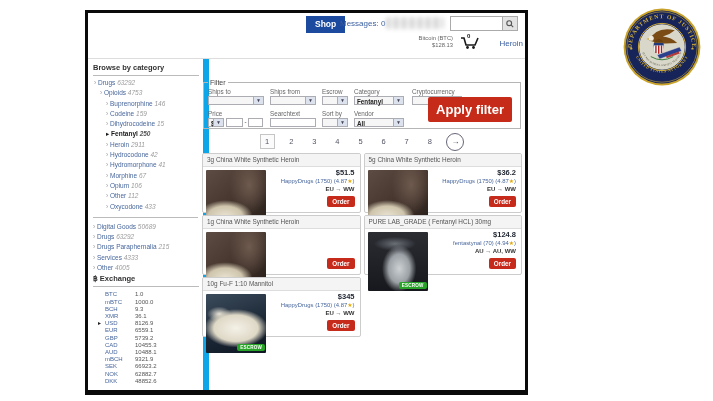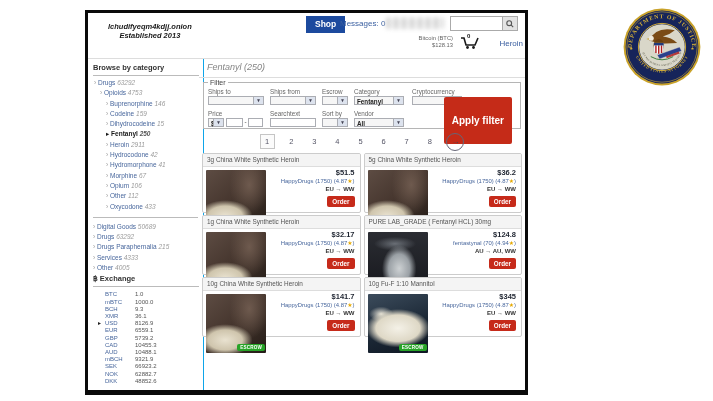--- a/index.html
+++ b/index.html
@@ -19,21 +19,21 @@
           background:repeating-linear-gradient(90deg,#c9c9c9 0 4px,#efefef 4px 8px);filter:blur(2px);opacity:.8;}
   .srch{position:absolute;left:362px;top:3px;width:66px;height:13px;border:1px solid #aaa;background:#fff;}
   .srch input{position:absolute;left:0;top:0;width:50px;height:11px;border:0;outline:none;font-size:7px;padding:0 2px;}
   .srchbtn{position:absolute;right:0;top:0;width:14px;height:13px;background:#e3e3e3;border-left:1px solid #aaa;
            display:flex;align-items:center;justify-content:center;}
   .btcbox{position:absolute;right:72px;top:22px;text-align:right;color:#666;font-size:5.8px;line-height:7px;}
   .cart{position:absolute;right:44px;top:21px;width:22px;height:16px;}
   .cartnum{position:absolute;left:8px;top:-1px;font-size:6px;color:#111;font-weight:bold;}
   .logout{position:absolute;right:2px;top:26px;color:#3a5fa0;font-size:8px;}
   
-  .side{position:absolute;left:0;top:46px;bottom:0;width:110px;border-right:1px solid #0ea5e9;
+  .side{position:absolute;left:0;top:46px;bottom:0;width:110px;border-right:6px solid #0ea5e9;
         padding:4px 0 12px 5px;font-size:6.5px;overflow:hidden;}
   .side h3{margin:0 4px 2px 0;font-size:7.5px;color:#333;border-bottom:1px solid #bbb;padding-bottom:3px;}
   .cat{line-height:10.3px;white-space:nowrap;}
   .cat .mk::before{content:"› ";color:#999;}
   .cat.lvl0{padding-left:1px;}
   .cat.lvl1{padding-left:7px;}
   .cat.lvl2{padding-left:13px;}
   .cat a,.g2 a{color:#47669c;text-decoration:none;}
   .cnt{color:#9a9a9a;font-style:italic;}
   .cat.active a{color:#1a1a1a;font-weight:bold;}
@@ -56,21 +56,21 @@
                   margin:0;padding:0;font-size:6.3px;color:#555;}
   fieldset.filter legend{font-size:7px;color:#444;margin-left:4px;padding:0 2px;}
   .f{position:absolute;}
   .f .lab{display:block;margin-bottom:1px;color:#666;}
   .sel{display:block;position:relative;border:1px solid #abadb3;background:#f6f6f6;height:9px;
        font-size:6.3px;color:#222;padding:1px 12px 0 2px;box-sizing:border-box;font-weight:bold;}
   .sel::after{content:"▾";position:absolute;right:0;top:0;width:9px;height:7px;background:#dde3ee;
               border-left:1px solid #abadb3;font-size:5px;color:#445;text-align:center;line-height:7px;}
   .tin{border:1px solid #abadb3;background:#fff;height:9px;box-sizing:border-box;font-size:6px;width:100%;padding:0 1px;outline:none;}
   .applybtn{position:absolute;right:8px;top:11px;background:#c52b18;color:#fff;font-weight:bold;
-            font-size:10px;padding:18px 8px;border:0;border-radius:2px;}
+            font-size:13px;padding:5px 8px;border:0;border-radius:2px;}
   
   .pag{position:absolute;left:0;top:74px;right:0;height:18px;text-align:center;color:#556;font-size:7.5px;}
   .pag span{display:inline-block;min-width:9px;margin:0 4px;padding:2px 2px;}
   .pag .cur{border:1px solid #c5c5c5;background:#fbfbfb;}
   .pagarr{display:inline-block;width:12px;height:12px;border:1px solid #667;border-radius:50%;
           line-height:11px;font-size:8px;color:#445;vertical-align:middle;margin-left:4px;}
   
   .cards{position:absolute;left:3px;top:94px;right:3px;display:grid;grid-template-columns:1fr 1fr;gap:2px 3px;}
   .card{border:1px solid #ccc;border-radius:2px;height:60px;position:relative;background:#fff;box-sizing:border-box;}
   .chead{background:#f4f4f4;border-bottom:1px solid #ddd;color:#555;font-size:6.4px;
@@ -100,24 +100,20 @@
      linear-gradient(160deg,#3c4c5c 0%,#1a2634 60%,#0e1622 100%);}
   
   .seal{position:absolute;left:622px;top:6px;width:80px;height:82px;}
 </style>
 </head>
 <body>
 
 <div class="shot">
 
   <div class="hdr">
-    <div class="brand">
-      <div>lchudifyeqm4kdjj.onion</div>
-      <div>Established 2013</div>
-    </div>
     <div class="shopbtn">Shop</div>
     <div class="msgs">Messages: 0</div>
     <div class="redact"></div>
     <div class="srch">
       <input style="">
       <div class="srchbtn">
         <svg width="8" height="8" viewBox="0 0 10 10">
           <circle cx="4" cy="4" r="3" fill="none" stroke="#555" stroke-width="1.4"></circle>
           <line x1="6.2" y1="6.2" x2="9" y2="9" stroke="#555" stroke-width="1.4"></line>
         </svg>
@@ -215,21 +211,20 @@
         </div>
       <div class="xrow">
           <span class="code">DKK</span>
           <span class="val">48852.6</span>
         </div>
 
     </div>
   </div>
 
   <div class="main">
-    <div class="ptitle">Fentanyl (250)</div>
 
     <fieldset class="filter">
       <legend>Filter</legend>
       <div class="f" style="left:4px;top:2px;width:56px;">
         <span class="lab">Ships to</span>
         <span class="sel"></span>
       </div>
       <div class="f" style="left:66px;top:2px;width:46px;">
         <span class="lab">Ships from</span>
         <span class="sel"></span>
@@ -306,53 +301,36 @@
           <div class="route">EU → WW</div>
         </div>
         <div class="orderbtn">Order</div>
       </div>
 
       <div class="card">
         <div class="chead">1g China White Synthetic Heroin</div>
         <div class="cimg img-heroin">
           <span class="escrow">ESCROW</span>
         </div>
-        <div class="cinfo">
-          <div class="price">$32.17</div>
-          <div class="vendor"><span>HappyDrugs (1750) (4.87</span><span class="star">★</span><span>)</span></div>
-          <div class="route">EU → WW</div>
-        </div>
         <div class="orderbtn">Order</div>
       </div>
 
       <div class="card">
         <div class="chead">PURE LAB_GRADE ( Fentanyl HCL) 30mg</div>
         <div class="cimg img-bag">
           <span class="escrow">ESCROW</span>
         </div>
         <div class="cinfo">
           <div class="price">$124.8</div>
           <div class="vendor"><span>fentastynal (70) (4.94</span><span class="star">★</span><span>)</span></div>
           <div class="route">AU → AU, WW</div>
         </div>
         <div class="orderbtn">Order</div>
       </div>
 
-      <div class="card">
-        <div class="chead">10g China White Synthetic Heroin</div>
-        <div class="cimg img-heroin">
-          <span class="escrow">ESCROW</span>
-        </div>
-        <div class="cinfo">
-          <div class="price">$141.7</div>
-          <div class="vendor"><span>HappyDrugs (1750) (4.87</span><span class="star">★</span><span>)</span></div>
-          <div class="route">EU → WW</div>
-        </div>
-        <div class="orderbtn">Order</div>
-      </div>
 
       <div class="card">
         <div class="chead">10g Fu-F 1:10 Mannitol</div>
         <div class="cimg img-mannitol">
           <span class="escrow">ESCROW</span>
         </div>
         <div class="cinfo">
           <div class="price">$345</div>
           <div class="vendor"><span>HappyDrugs (1750) (4.87</span><span class="star">★</span><span>)</span></div>
           <div class="route">EU → WW</div>

